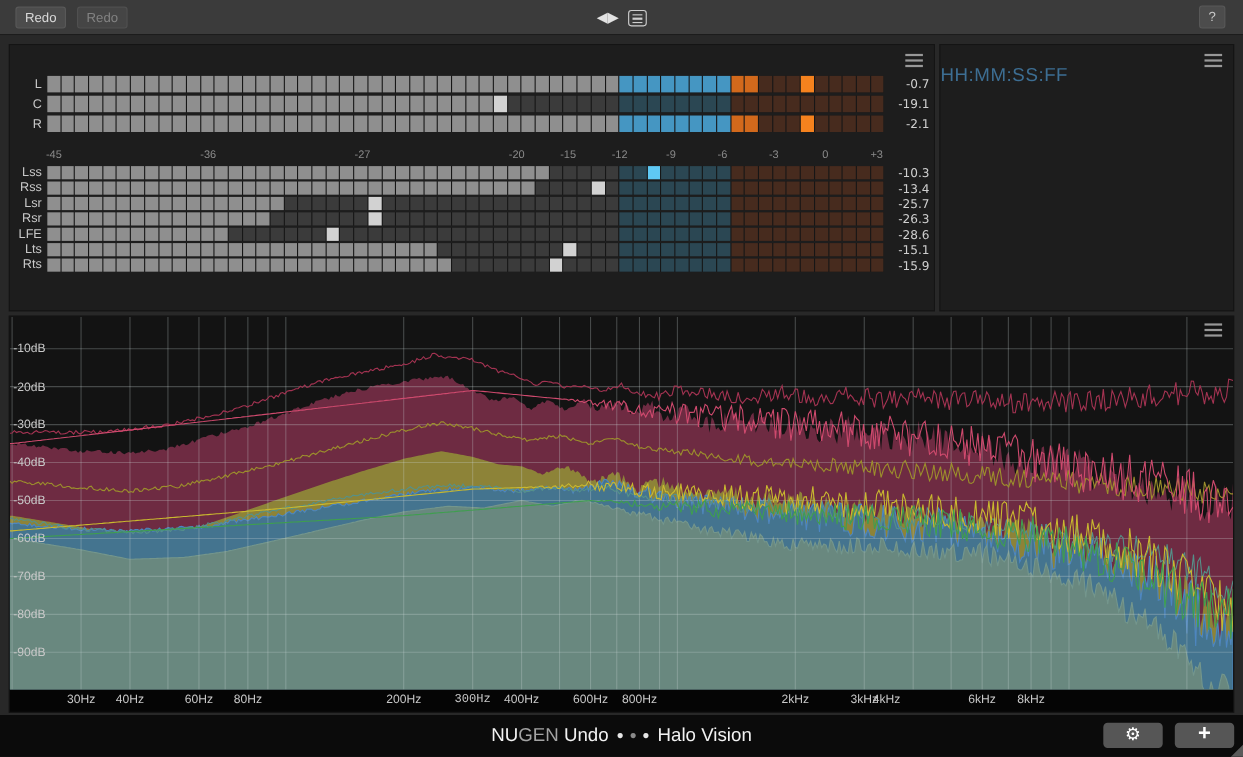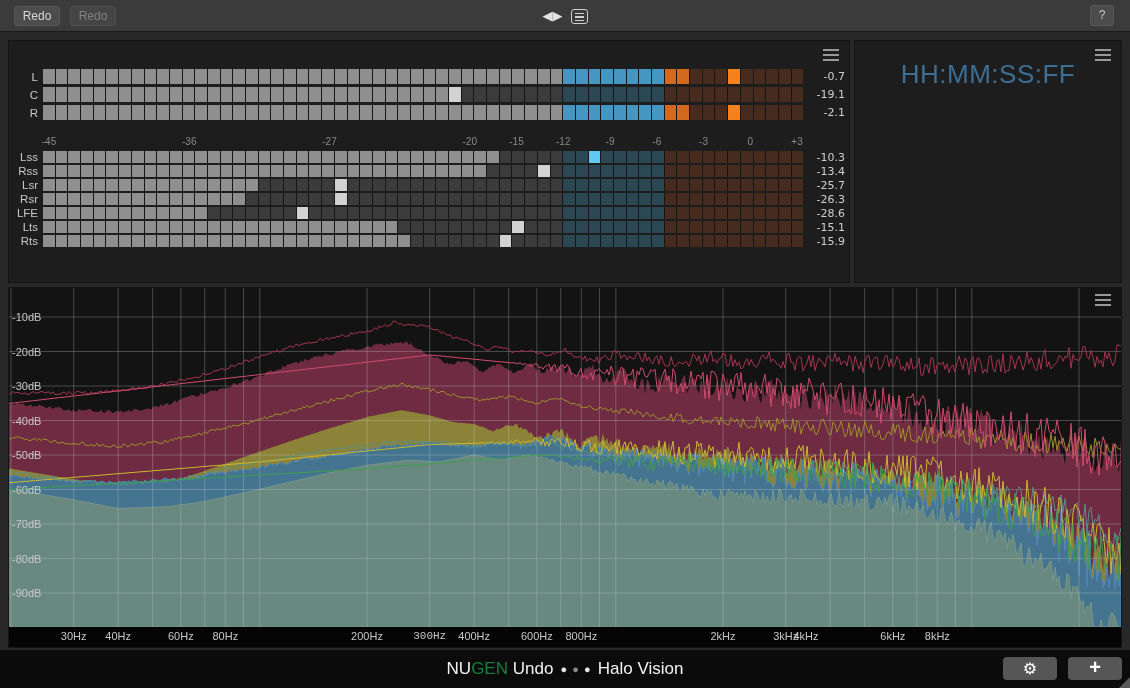--- a/index.html
+++ b/index.html
@@ -32,21 +32,21 @@
   .m-bar{flex:1;display:flex;gap:1px;background:#161616;}
   .m-bar span{flex:1;}
   .m-value{width:42px;color:#cfcfcf;font-size:11px;text-align:right;align-self:center;font-family:"DejaVu Sans",sans-serif;}
   #meter-scale{position:absolute;left:40px;right:52px;top:95px;height:14px;}
   #meter-scale b{position:absolute;transform:translateX(-50%);color:#8a8a8a;font-size:10px;font-weight:normal;}
   #meters-main{position:absolute;left:0;right:0;top:28px;}
   #meters-main .meter-row{height:15px;margin-bottom:3px;}
   #meters-surround{position:absolute;left:0;right:0;top:110px;}
   #meters-surround .meter-row{height:12px;margin-bottom:2px;}
   
-  #tc-header{position:absolute;left:0;right:0;top:18px;text-align:center;font-size:26px;letter-spacing:.5px;}
+  #tc-header{position:absolute;left:0;right:0;top:18px;text-align:left;font-size:17px;letter-spacing:.5px;}
   #tc-display{position:absolute;left:0;right:0;top:103px;text-align:center;font-size:38px;letter-spacing:-1px;}
   
   #spec-plot{position:absolute;left:0;top:0;width:1112px;height:339px;}
   .y-tick{position:absolute;left:3px;color:#c8c8c8;font-size:11px;transform:translateY(-50%);}
   #spec-axis{position:absolute;left:0;right:0;bottom:0;height:20px;background:#050505;}
   .x-tick{position:absolute;top:3px;transform:translateX(-50%);color:#c8c8c8;font-size:11px;}
   
   #bottombar{position:absolute;left:0;top:650px;width:1130px;height:38px;background:#0b0b0b;}
   #brand{position:absolute;left:0;right:0;top:0;height:38px;display:flex;align-items:center;justify-content:center;font-size:17px;}
   #brand .dot{font-size:11px;margin:0 2.5px;}
@@ -850,21 +850,21 @@
       <div class="x-tick" style="left: 776.688px;">3kHz</div>
       <div class="x-tick" style="left: 797px;">4kHz</div>
       <div class="x-tick" style="left: 883.855px;">6kHz</div>
       <div class="x-tick" style="left: 928.333px;">8kHz</div>
     </div>
 </div>
 
 <div id="bottombar">
   <div id="brand">
       <span style="color: rgb(242, 242, 242); white-space: pre;">NU</span>
-      <span style="color: #15803d; white-space: pre;">GEN</span>
+      <span style="color: #a3a3a3; white-space: pre;">GEN</span>
       <span style="color: rgb(242, 242, 242); white-space: pre;"> Undo </span>
       <span class="dot" style="color: rgb(230, 230, 230);">●</span>
       <span class="dot" style="color: rgb(138, 138, 138);">●</span>
       <span class="dot" style="color: rgb(230, 230, 230);">●</span>
       <span style="color: rgb(242, 242, 242); white-space: pre;"> Halo Vision</span>
     </div>
   <div class="bb-btn" id="gear-btn"><span>⚙</span></div>
   <div class="bb-btn" id="plus-btn"><span>+</span></div>
   <div id="resize-grip"></div>
 </div>

